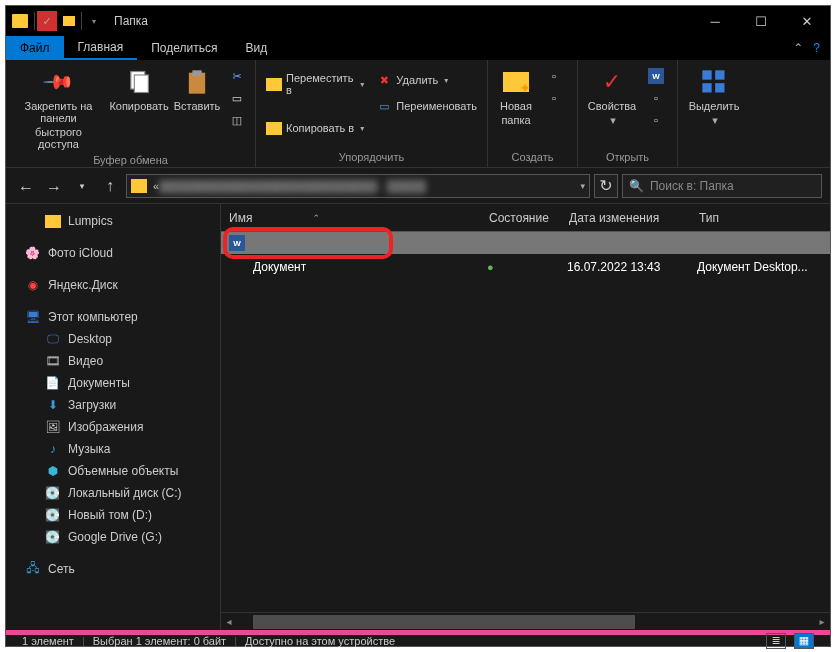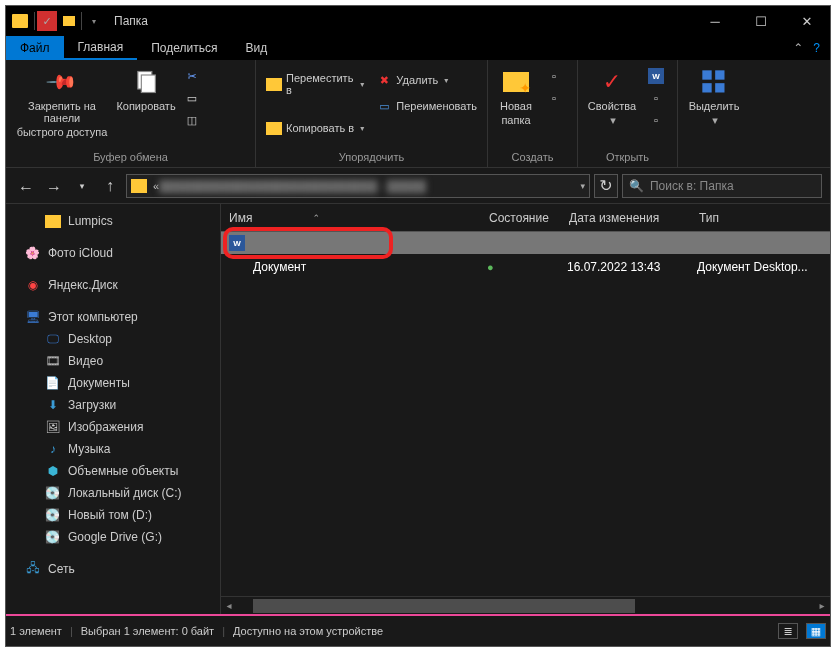--- a/index.html
+++ b/index.html
@@ -69,21 +69,21 @@
 .filerow { height: 22px; display: flex; align-items: center; font-size: 12px; color: #fff; background: #777; }
 .filerow .cell { padding: 0 8px; margin-top: 48px; }
 .filerow .ico { width: 16px; height: 16px; margin-left: 8px; }
 .highlight { position: absolute; left: 2px; top: -5px; width: 170px; height: 32px; border: 4px solid #e22; border-radius: 10px; pointer-events: none; }
 .hscroll { height: 18px; background: #191919; display: flex; align-items: center; border-top: 1px solid #333; }
 .hscroll .track { flex: 1; height: 14px; background: #191919; position: relative; margin: 0 16px; }
 .hscroll .thumb { position: absolute; left: 0; width: 70%; height: 100%; background: #4d4d4d; }
 .hscroll .sbtn { width: 16px; height: 16px; color: #888; display: flex; align-items: center; justify-content: center; font-size: 10px; }
 
 
-.statusbar { height: 32px; background: #191919; border-top: 2px solid #ec4899; display: flex; align-items: center; font-size: 11px; color: #ccc; padding: 0 4px; gap: 8px; }
+.statusbar { height: 16px; background: #191919; border-top: 5px solid #ec4899; display: flex; align-items: center; font-size: 11px; color: #ccc; padding: 0 16px; gap: 8px; }
 .statusbar .sep { color: #555; }
 .statusbar .spacer { flex: 1; }
 .statusbar .viewbtn { width: 20px; height: 16px; border: 1px solid #555; display: flex; align-items: center; justify-content: center; }
 
 
 .pin-ico { color: #888; font-size: 20px; transform: rotate(45deg); }
 .word-ico { background: #2b579a; width: 16px; height: 16px; color: #fff; font-size: 8px; font-weight: bold; display: flex; align-items: center; justify-content: center; }
 .folder-y { background: #ffc838; width: 20px; height: 16px; }
 .check-green { color: #5cb85c; font-size: 11px; }
 </style>
@@ -133,20 +133,29 @@
           <span>быстрого доступа</span>
         </div>
         <div class="bigbtn">
           <div class="ico">
               <svg width="28" height="28" viewBox="0 0 24 24">
                 <rect x="5" y="3" width="12" height="15" fill="#fff" stroke="#888"></rect>
                 <rect x="8" y="6" width="12" height="15" fill="#fff" stroke="#888"></rect>
               </svg>
             </div>
           <span>Копировать</span>
+        </div>
+        <div class="bigbtn" style="width:48px">
+          <div class="ico">
+              <svg width="28" height="28" viewBox="0 0 24 24">
+                <rect x="5" y="4" width="14" height="18" fill="#c88b3e"></rect>
+                <rect x="8" y="2" width="8" height="5" fill="#999"></rect>
+              </svg>
+            </div>
+          <span>Вставить</span>
         </div>
         <div class="smallcol">
           <div class="smallbtn">
               <div class="ico" style="color:#6aa0ff">✂</div>
             </div>
           <div class="smallbtn">
               <div class="ico">▭</div>
             </div>
           <div class="smallbtn">
               <div class="ico">◫</div>

